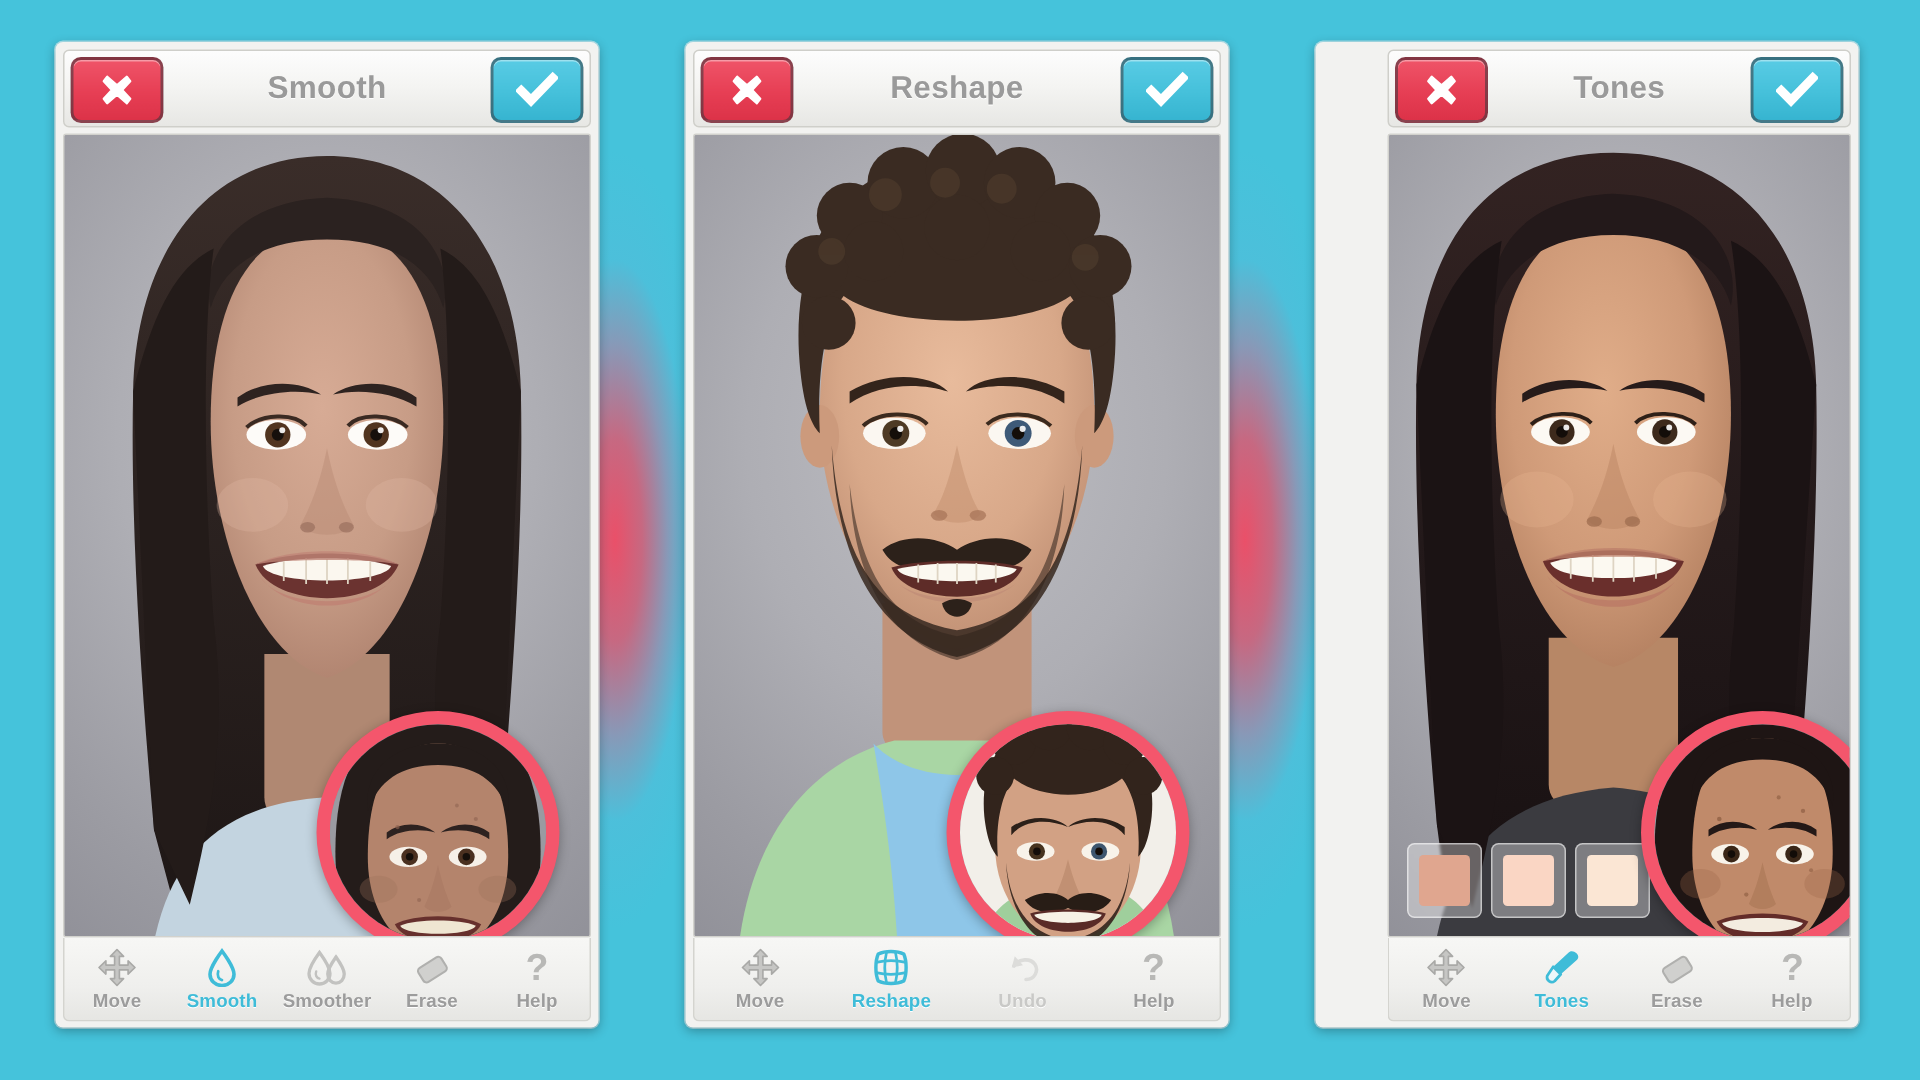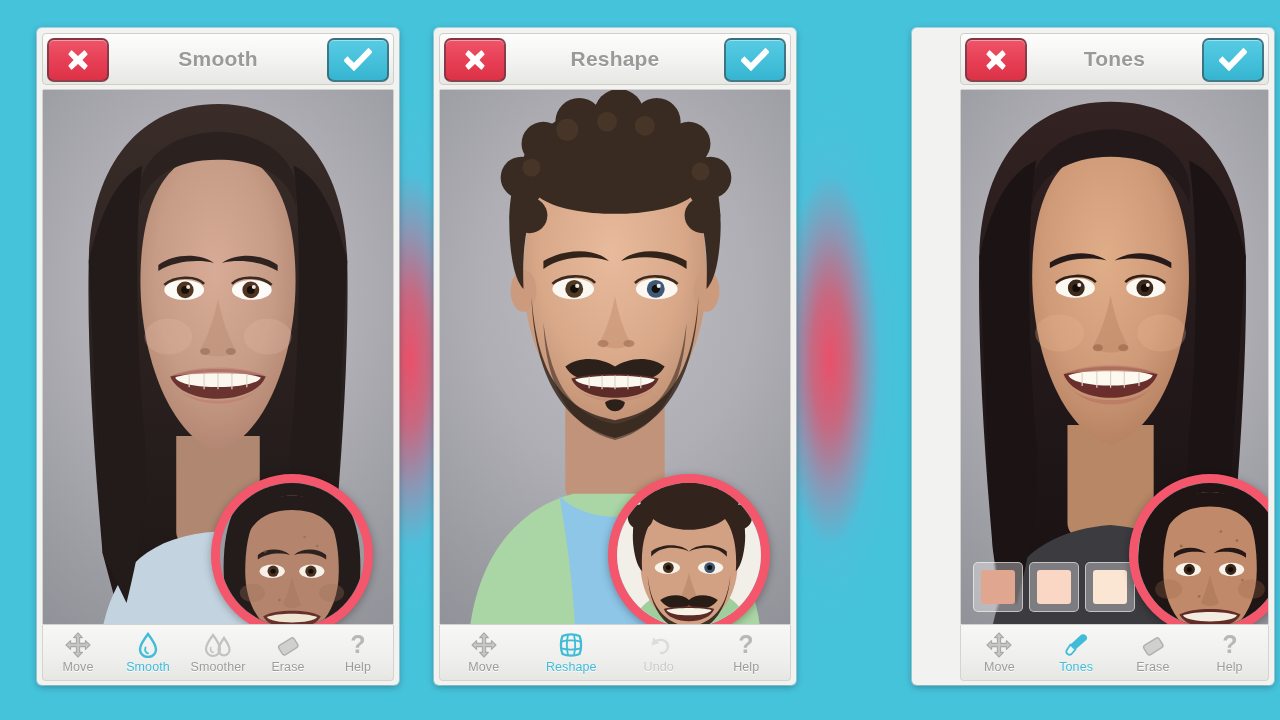--- a/index.html
+++ b/index.html
@@ -45,22 +45,22 @@
     width: 362px;
     height: 657px;
     background: #f2f2f0;
     border-radius: 5px;
     padding: 5px 5px 4px 5px;
     box-shadow: 0 2px 7px rgba(0,0,0,0.30), 0 0 0 1px rgba(255,255,255,0.55);
     display: flex;
     flex-direction: column;
   }
   .panel.p1 { left: 37px; }
-  .panel.p2 { left: 434px; }
-  .panel.p3 { left: 912px; padding-left: 48px; }
+  .panel.p2 { left: 457px; }
+  .panel.p3 { left: 877px; padding-left: 48px; }
 
   
   .hdr {
     position: relative;
     height: 52px;
     flex: 0 0 52px;
     background: linear-gradient(to bottom, #fdfdfd 0%, #f4f4f2 48%, #e7e7e4 100%);
     border: 1px solid #cfcfca;
     border-radius: 4px;
     display: flex;
@@ -172,21 +172,21 @@
     flex-direction: column;
     align-items: center;
     justify-content: center;
     gap: 2px;
     cursor: pointer;
     user-select: none;
   }
   .tool .ico { height: 27px; display: flex; align-items: flex-end; justify-content: center; }
   .tool .lbl {
     font-size: 12.5px;
-    font-weight: normal;
+    font-weight: bold;
     color: #9c9c9c;
     text-shadow: 0 1px 0 #ffffff;
     letter-spacing: 0.1px;
   }
   .tool.active .lbl { color: #3fbcd8; }
   .tool.disabled .lbl { color: #c9c9c7; }
 </style>
 </head>
 <body>
 

